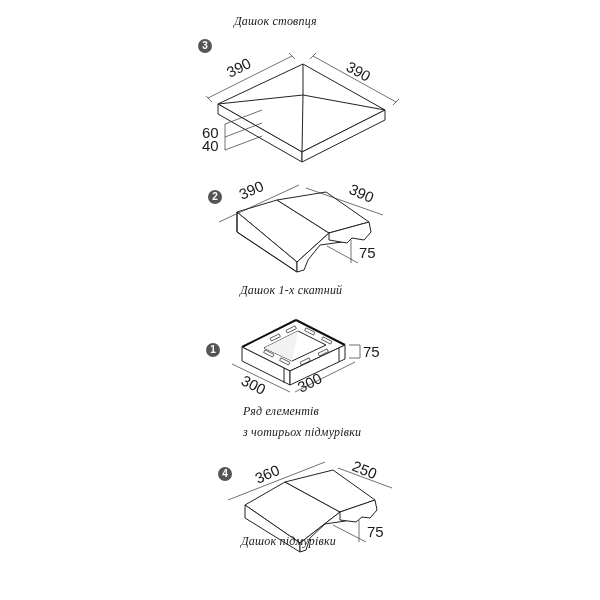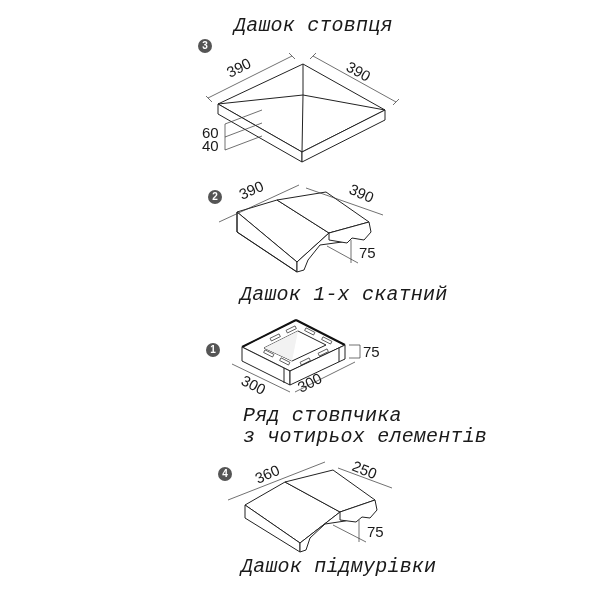--- a/index.html
+++ b/index.html
@@ -1,21 +1,21 @@
 <!DOCTYPE html>
 <html><head>
 <meta charset="utf-8">
 <style>
   html, body { margin: 0; padding: 0; background: #ffffff; }
   body { width: 600px; height: 600px; position: relative; overflow: hidden; }
   .caption {
     position: absolute;
-    font-family: Liberation Mono, monospace;
+    font-family: Liberation Serif, serif;
     font-style: italic;
-    font-size: 20px;
+    font-size: 12px;
     color: #1a1a1a;
     white-space: nowrap;
     letter-spacing: 0.2px;
   }
   .badge {
     position: absolute;
     width: 14px; height: 14px;
     border-radius: 50%;
     background: #555555;
     color: #ffffff;
@@ -118,34 +118,34 @@
   <polygon points="298,331 292,361 264,348" fill="#f2f2f2" stroke="none"></polygon>
 
   <polyline class="thin" points="349,345 360,345 360,358 349,358"></polyline>
   <line class="thin" x1="232" y1="364" x2="290" y2="392"></line>
   <line class="thin" x1="295" y1="392" x2="355" y2="362"></line>
   <text class="dim" x="363" y="357">75</text>
   <text class="dim" transform="translate(240,384) rotate(27)">300</text>
   <text class="dim" transform="translate(301,393) rotate(-27)">300</text>
 </svg>
 
-<div class="caption" style="left:243px; top:404px;">Ряд стовпчика</div>
-<div class="caption" style="left:243px; top:425px;">з чотирьох елементів</div>
+<div class="caption" style="left:243px; top:404px;">Ряд елементів</div>
+<div class="caption" style="left:243px; top:425px;">з чотирьох підмурівки</div>
 
 <div class="badge" style="left:218px; top:467px;">4</div>
 
 <svg class="drawing" viewBox="0 0 600 600">
   <polygon class="face" points="245,505 285,482 340,512 300,543"></polygon>
   <polygon class="face" points="285,482 333,470 375,500 340,512"></polygon>
   <polygon class="face" points="245,505 300,543 300,552 245,518"></polygon>
   <path class="face" d="M300,543 L340,512 L362,507 L355,518 L345,521 L325,524 L310,538 L306,550 L300,552 Z"></path>
   <path class="face" d="M340,512 L375,500 L377,510 L370,518 L362,517 L356,522 L340,520 Z"></path>
 
   <line class="thin" x1="228" y1="500" x2="325" y2="462"></line>
   <line class="thin" x1="338" y1="468" x2="392" y2="488"></line>
   <line class="thin" x1="359" y1="520" x2="359" y2="542"></line>
   <line class="thin" x1="333" y1="525" x2="366" y2="542"></line>
   <text class="dim" transform="translate(258,484) rotate(-24)">360</text>
   <text class="dim" transform="translate(351,470) rotate(22)">250</text>
   <text class="dim" x="367" y="537">75</text>
 </svg>
 
-<div class="caption" style="left:241px; top:555px;">Дашок підмурівки</div>
+<div class="caption" style="left:241px; top:534px;">Дашок підмурівки</div>
 
 </body></html>

